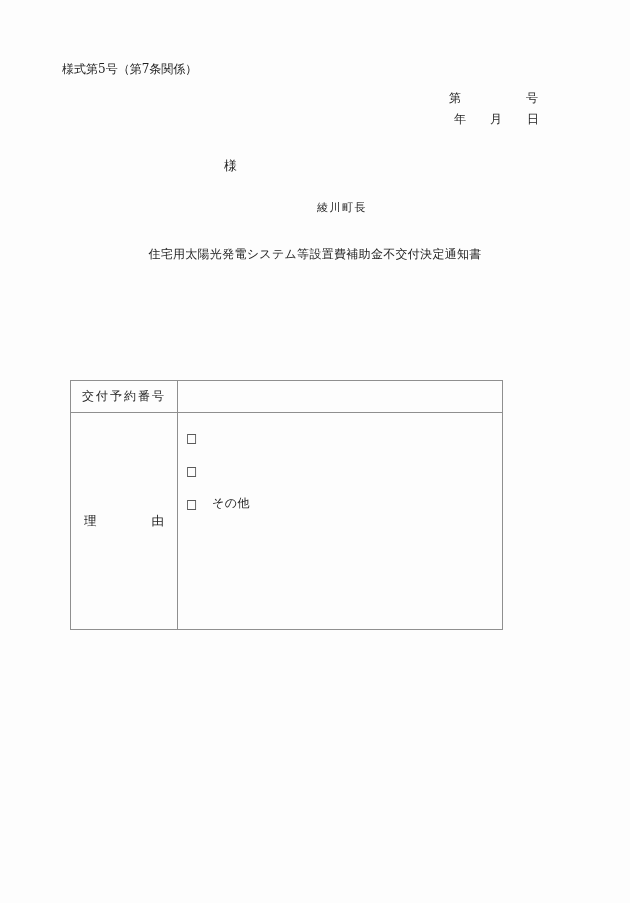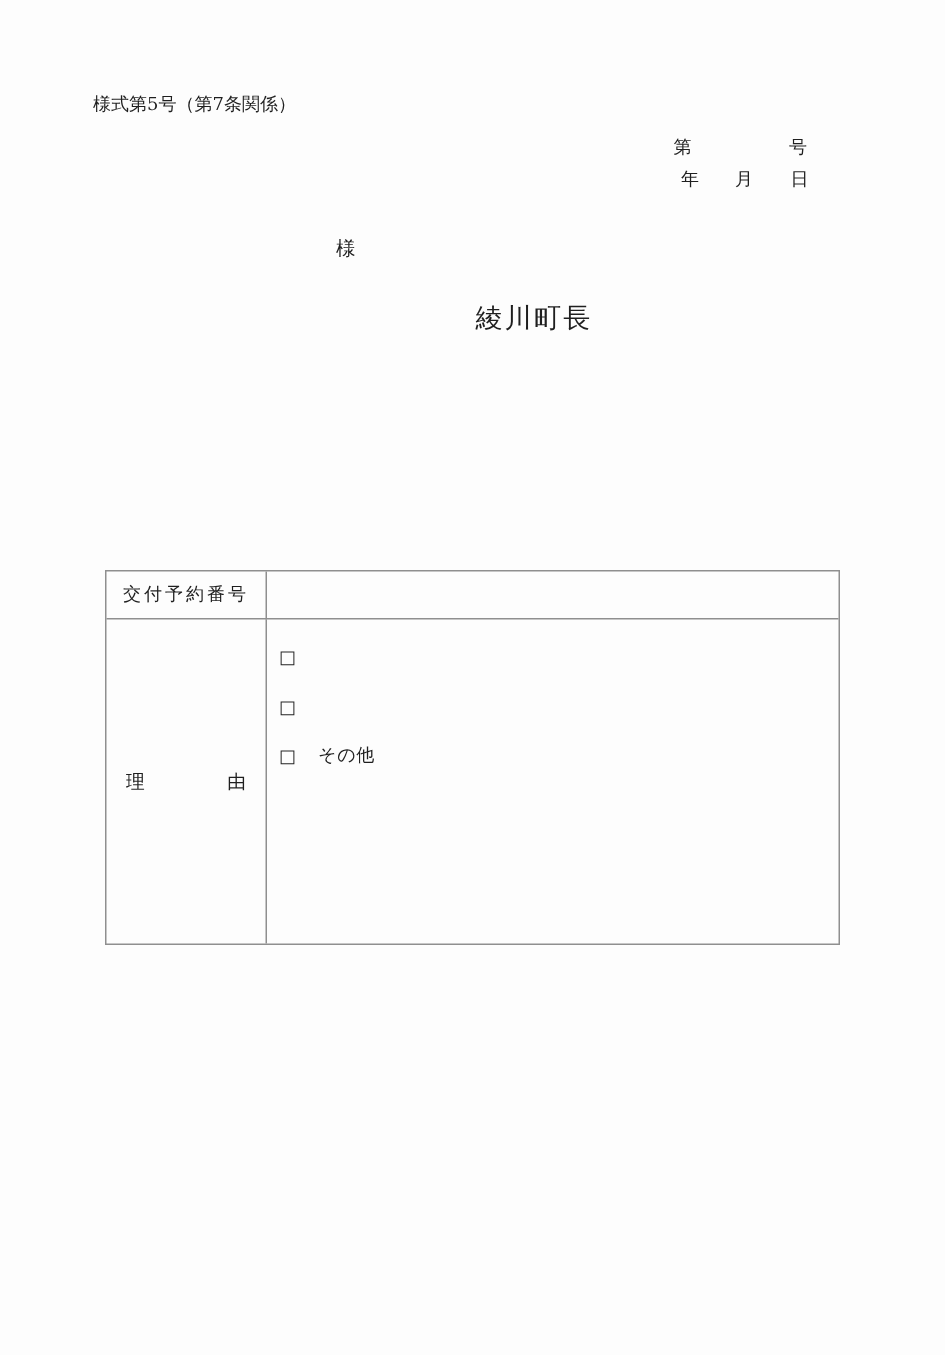--- a/index.html
+++ b/index.html
@@ -21,41 +21,41 @@
   .form-label { left: 62px; top: 61px; font-size: 12px; }
 
   .doc-number-prefix { left: 449px; top: 90px; font-size: 12px; }
   .doc-number-suffix { left: 526px; top: 90px; font-size: 12px; }
 
   .date-year  { left: 454px; top: 111px; font-size: 12px; }
   .date-month { left: 490px; top: 111px; font-size: 12px; }
   .date-day   { left: 527px; top: 111px; font-size: 12px; }
 
   .addressee { left: 224px; top: 157px; font-size: 13px; }
-  .sender    { left: 317px; top: 200px; font-size: 18px; letter-spacing: 1.5px; }
+  .sender    { left: 317px; top: 200px; font-size: 11px; letter-spacing: 1.5px; }
 
   .doc-title {
     left: 0; top: 246px; width: 630px;
     text-align: center; font-size: 12px; letter-spacing: 0.3px;
   }
 
   .body-text {
     position: absolute;
     left: 74px; top: 288px; width: 488px;
     margin: 0;
     font-size: 12px;
     line-height: 25px;
     text-align: justify;
     text-justify: inter-ideograph;
   }
 
   .form-table {
     position: absolute;
     left: 70px; top: 380px;
-    width: 490px; height: 250px;
+    width: 433px; height: 250px;
     border: 1px solid #8f8f8f;
     box-sizing: border-box;
     display: grid;
     grid-template-columns: 107px 1fr;
     grid-template-rows: 32px 1fr;
   }
   .cell {
     box-sizing: border-box;
     font-size: 12px;
   }
@@ -112,20 +112,21 @@
   <span class="abs doc-number-suffix">号</span>
 
   <span class="abs date-year">年</span>
   <span class="abs date-month">月</span>
   <span class="abs date-day">日</span>
 
   <div class="abs addressee">様</div>
 
   <div class="abs sender">綾川町長</div>
 
+  <div class="abs doc-title">住宅用太陽光発電システム等設置費補助金不交付決定通知書</div>
 
 
   <div class="form-table">
 
     <div class="cell cell-label row-top reservation-label">交付予約番号</div>
 
     <div class="cell row-top reservation-value"></div>
 
     <div class="cell cell-label reason-label-cell">
       <div class="reason-label-inner">

